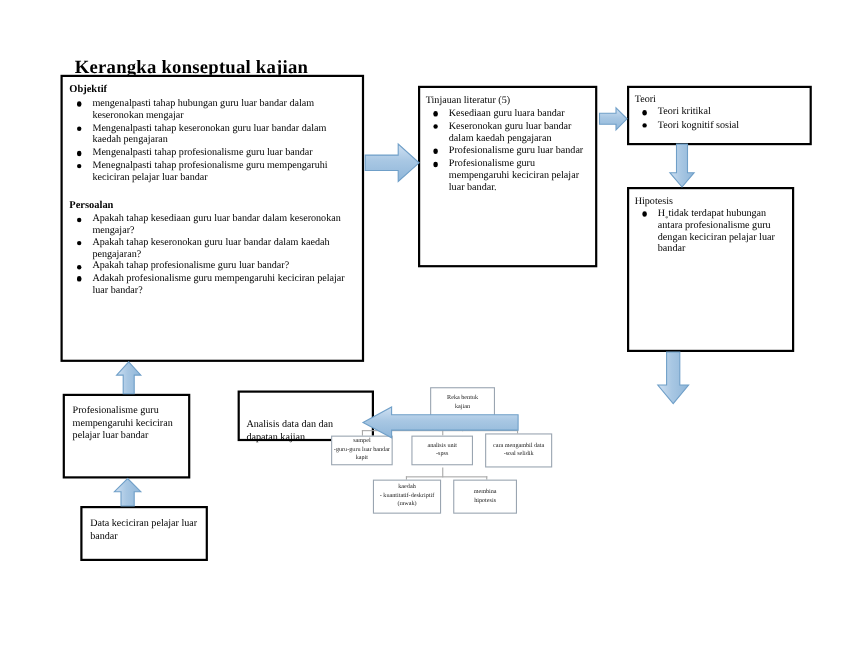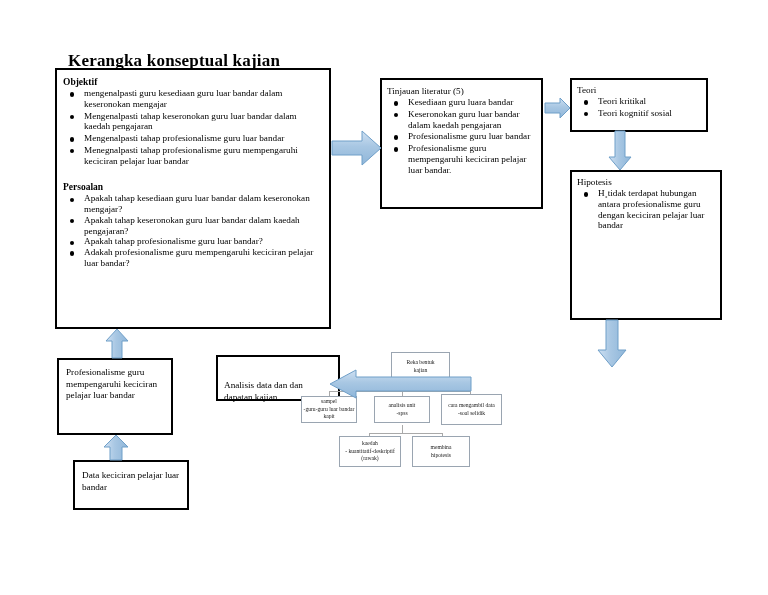--- a/index.html
+++ b/index.html
@@ -91,45 +91,45 @@
 </head>
 <body>
 
 <div class="canvas">
 
   <div class="abs title" style="left:68px;top:51px;">Kerangka konseptual kajian</div>
 
   <div class="abs box" style="left:55px;top:68px;width:276px;height:261px;padding:7px 6px 0 6px;">
     <div class="sect-head">Objektif</div>
     <ul class="bl">
-      <li>mengenalpasti guru kesediaan guru luar bandar dalam  keseronokan  mengajar</li>
+      <li>mengenalpasti tahap hubungan guru luar bandar dalam  keseronokan  mengajar</li>
       <li>Mengenalpasti tahap keseronokan guru luar bandar dalam  kaedah  pengajaran</li>
       <li>Mengenalpasti tahap profesionalisme guru luar bandar</li>
       <li>Menegnalpasti tahap profesionalisme guru mempengaruhi keciciran pelajar luar bandar</li>
     </ul>
     <div class="sect-head" style="margin-top:16px;">Persoalan</div>
     <ul class="bl tight">
       <li>Apakah tahap kesediaan guru luar bandar dalam keseronokan mengajar?</li>
       <li>Apakah tahap keseronokan guru luar bandar dalam kaedah pengajaran?</li>
       <li>Apakah tahap profesionalisme guru luar bandar?</li>
       <li>Adakah profesionalisme guru mempengaruhi keciciran pelajar luar bandar?</li>
     </ul>
   </div>
 
-  <div class="abs box" style="left:380px;top:78px;width:163px;height:131px;padding:6px 5px 0 5px;">
+  <div class="abs box" style="left:380px;top:78px;width:163px;height:165px;padding:6px 5px 0 5px;">
     <div class="plain-head">Tinjauan literatur (5)</div>
     <ul class="bl">
       <li>Kesediaan guru luara bandar</li>
       <li>Keseronokan guru luar bandar dalam kaedah pengajaran</li>
       <li>Profesionalisme guru luar bandar</li>
       <li>Profesionalisme guru mempengaruhi keciciran pelajar luar bandar.</li>
     </ul>
   </div>
 
-  <div class="abs box" style="left:570px;top:78px;width:138px;height:54px;padding:5px 5px 0 5px;">
+  <div class="abs box" style="left:570px;top:78px;width:168px;height:54px;padding:5px 5px 0 5px;">
     <div class="plain-head">Teori</div>
     <ul class="bl">
       <li>Teori kritikal</li>
       <li>Teori kognitif sosial</li>
     </ul>
   </div>
 
   <div class="abs box" style="left:570px;top:170px;width:152px;height:150px;padding:5px 5px 0 5px;">
     <div class="plain-head">Hipotesis</div>
     <ul class="bl">

